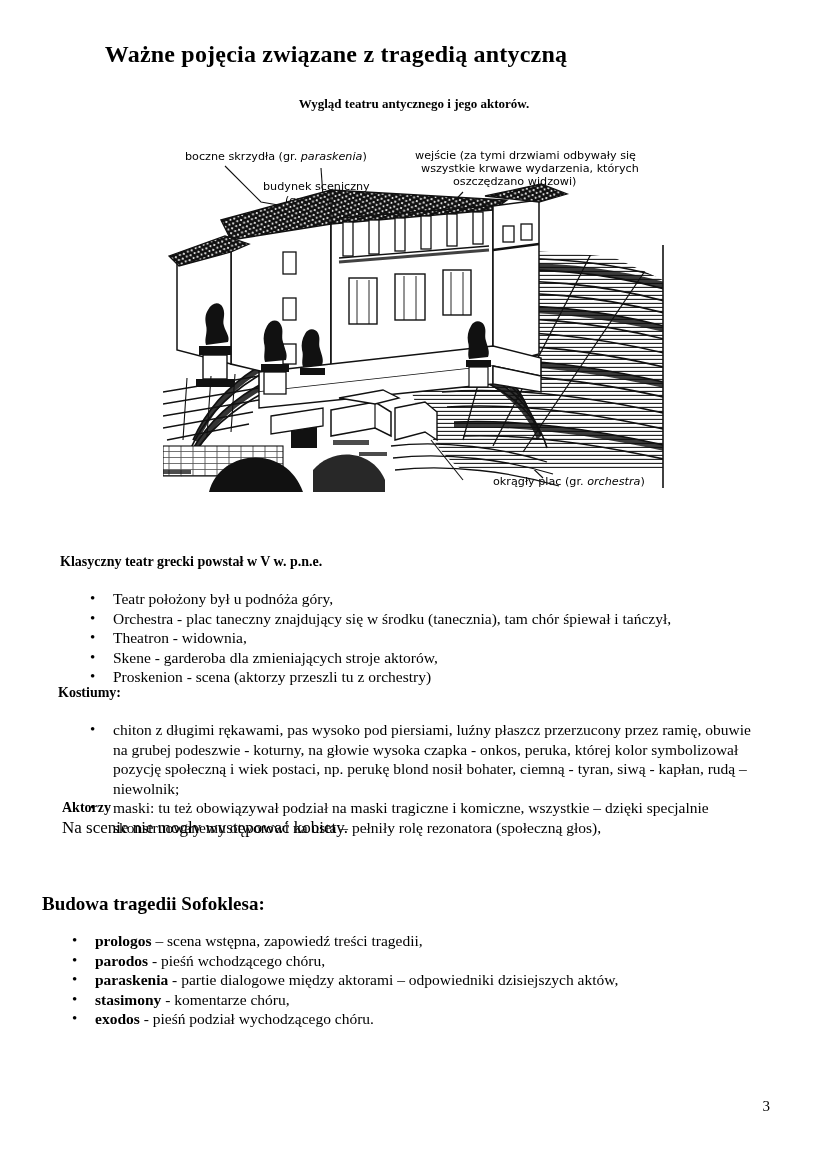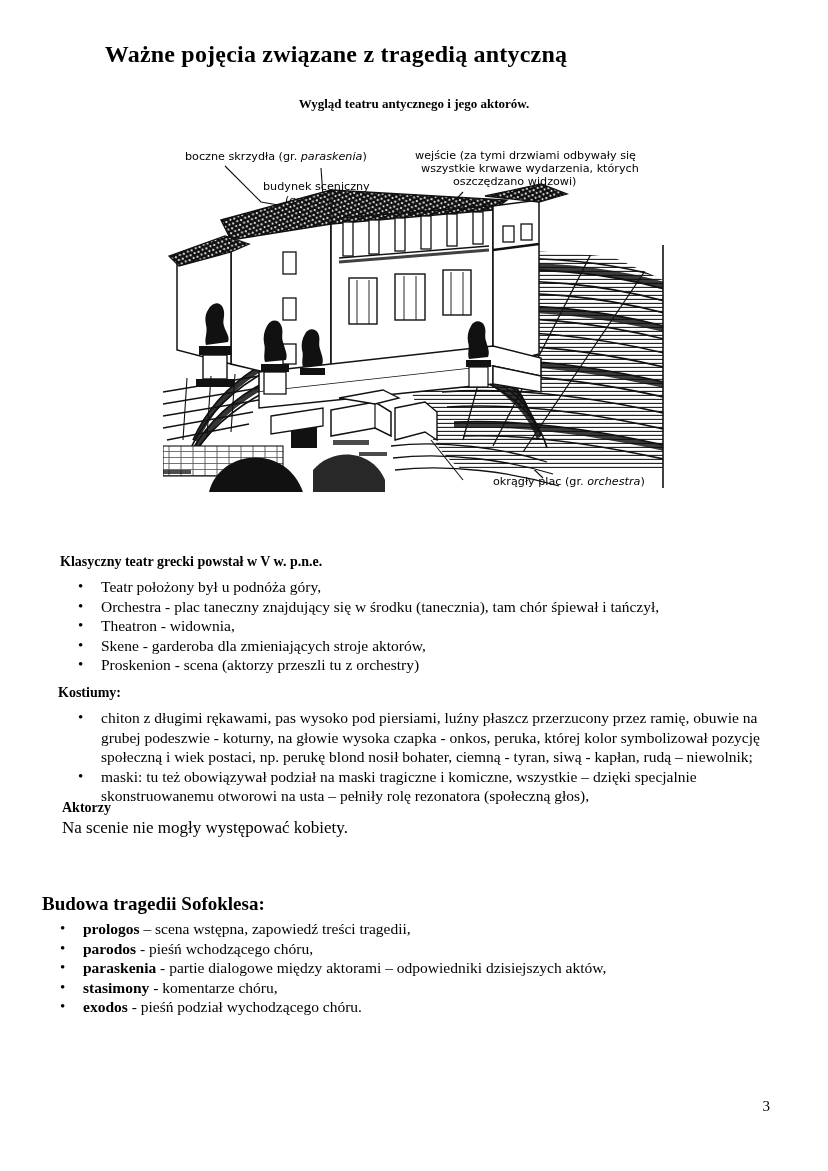--- a/index.html
+++ b/index.html
@@ -74,21 +74,21 @@
   .sec-head {
     position: absolute;
     font-weight: bold;
     font-size: 14px;
   }
   .block {
     position: absolute;
   }
   ul.bul {
     list-style: none;
-    margin: 4px;
+    margin: 16px;
     padding: 0;
   }
   ul.bul > li {
     position: relative;
     padding-left: 37px;
     font-size: 15.5px;
     line-height: 19.5px;
   }
   ul.bul > li::before {
     content: "\2022";

